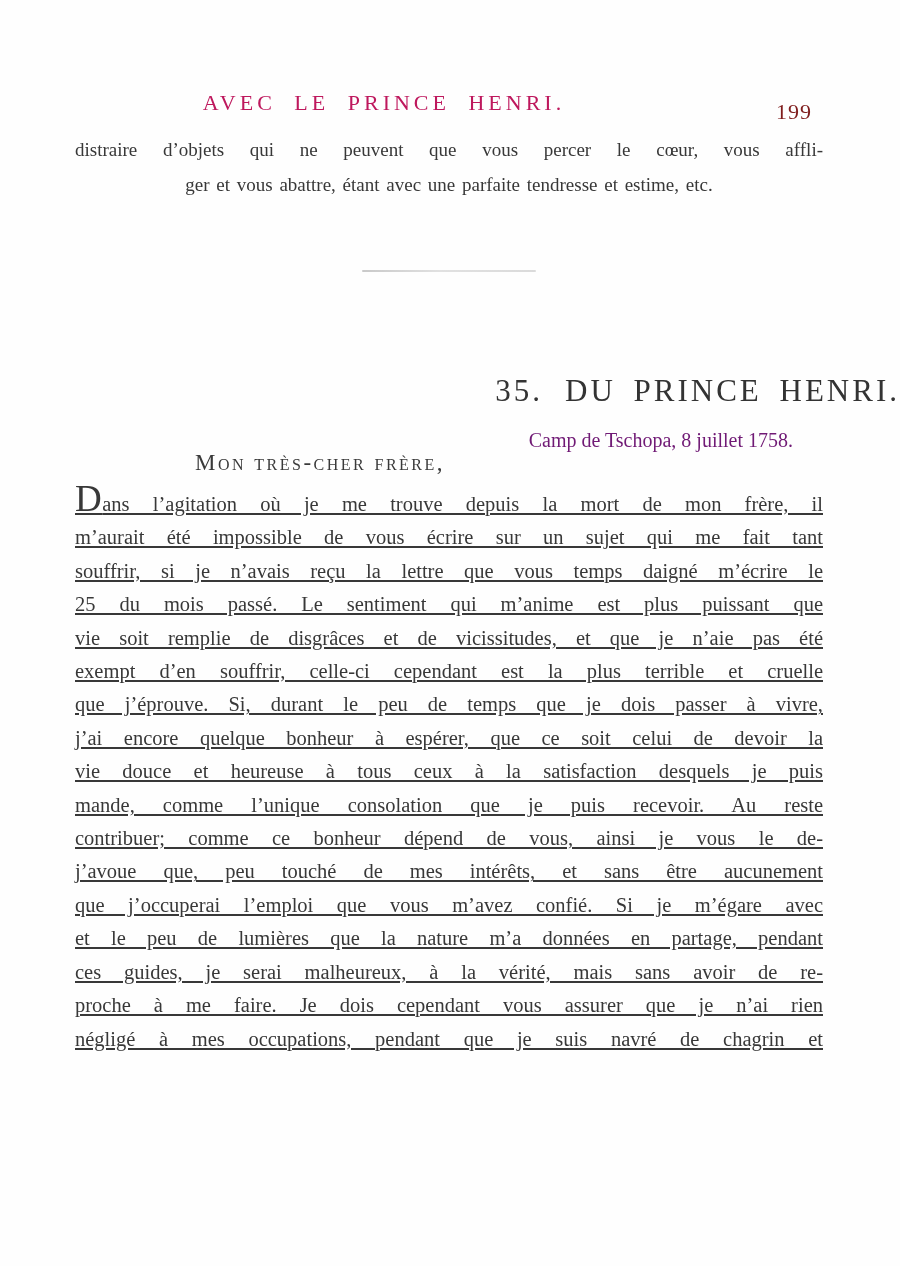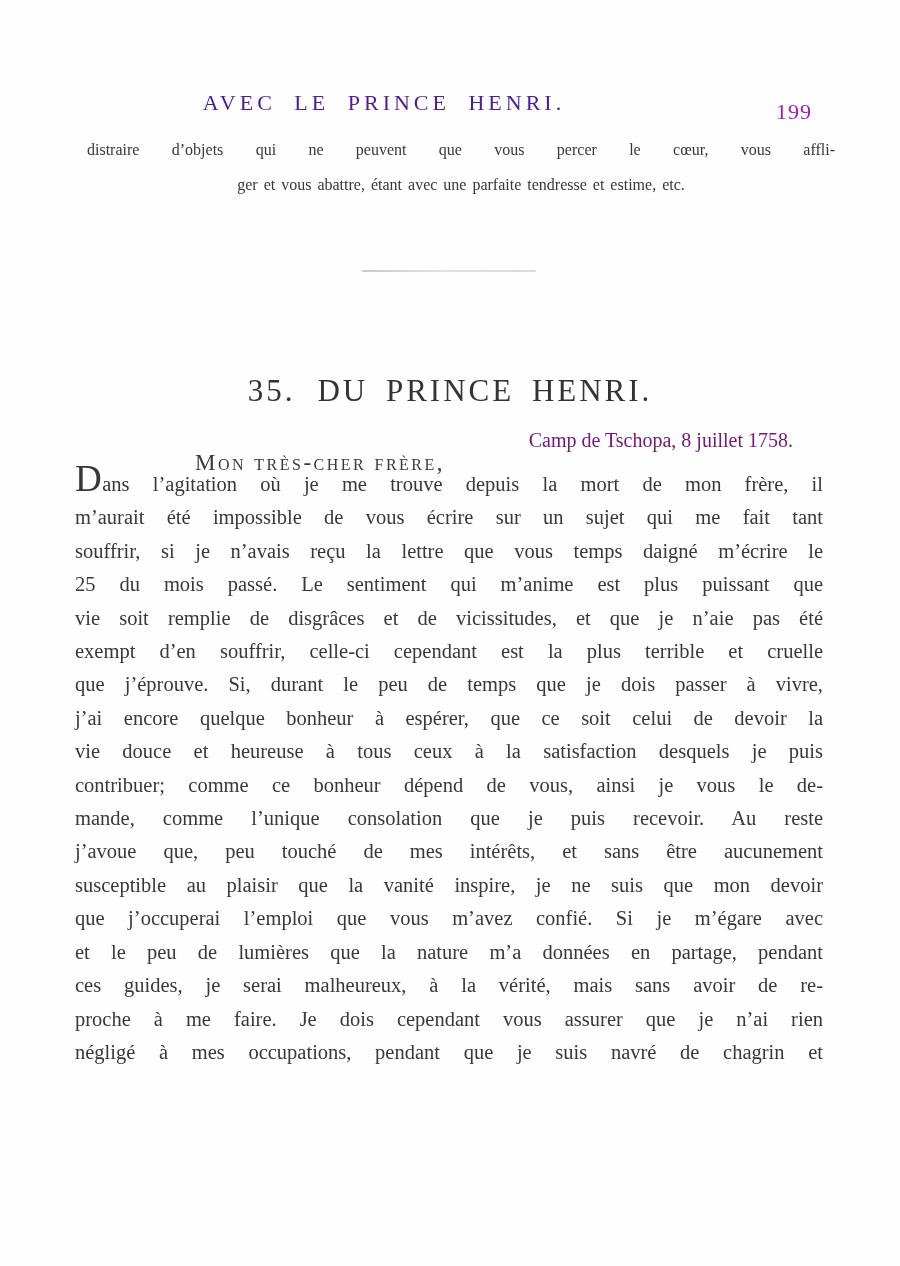--- a/index.html
+++ b/index.html
@@ -20,46 +20,45 @@
   
   .running-head {
     position: absolute;
     top: 90px;
     left: 0;
     width: 768px;
     text-align: center;
     font-size: 22px;
     letter-spacing: 4px;
     word-spacing: 9px;
-    color: #4c1d95;
+    color: #be185d;
   }
   .page-number {
     position: absolute;
     top: 99px;
     left: 776px;
     width: 60px;
     font-size: 22px;
     letter-spacing: 1px;
-    color: #a21caf;
+    color: #7f1d1d;
     font-feature-settings: "onum" 1;
   }
 
   
   .column {
     position: absolute;
     left: 75px;
     width: 748px;
   }
 
   .prev-letter {
     top: 132px;
-    font-size: 16px;
+    font-size: 19px;
     line-height: 35px;
     word-spacing: 2px;
-    margin-left: 12px;
   }
   .line-justified {
     text-align: justify;
     text-align-last: justify;
   }
   .line-plain {
     text-align: center;
   }
 
   .divider {
@@ -71,21 +70,21 @@
     background: linear-gradient(to right, #9e9e9e, #c9c9c9 45%, #bdbdbd);
     opacity: 0.55;
     border-radius: 1px;
   }
 
   .letter-heading {
     position: absolute;
     top: 373px;
     left: 0;
     width: 900px;
-    text-align: center;
+    text-align: right;
     font-size: 31px;
     letter-spacing: 3px;
     word-spacing: 7px;
     color: #333333;
   }
   .letter-heading .number {
     margin-right: 22px;
   }
 
   .dateline {
@@ -101,24 +100,25 @@
   .salutation {
     top: 450px;
     padding-left: 120px;
     font-size: 23px;
     font-variant: small-caps;
     letter-spacing: 2.5px;
     color: #3a3a3a;
   }
 
   .body-text {
-    top: 468px;
+    top: 488px;
     font-size: 20.5px;
     line-height: 33.4px;
     word-spacing: 1.5px;
+    text-decoration: underline;
   }
   .drop-initial {
     font-size: 37px;
     line-height: 0;
     vertical-align: baseline;
     letter-spacing: 0.5px;
   }
 </style>
 </head>
 <body>
@@ -146,24 +146,23 @@
   <div class="column body-text" style="position:absolute;">
     <div class="line-justified"><span class="drop-initial">D</span><span>ans l’agitation où je me trouve depuis la mort de mon frère, il</span></div>
     <div class="line-justified">m’aurait été impossible de vous écrire sur un sujet qui me fait tant</div>
     <div class="line-justified">souffrir, si je n’avais reçu la lettre que vous temps daigné m’écrire le</div>
     <div class="line-justified">25 du mois passé. Le sentiment qui m’anime est plus puissant que</div>
     <div class="line-justified">vie soit remplie de disgrâces et de vicissitudes, et que je n’aie pas été</div>
     <div class="line-justified">exempt d’en souffrir, celle-ci cependant est la plus terrible et cruelle</div>
     <div class="line-justified">que j’éprouve. Si, durant le peu de temps que je dois passer à vivre,</div>
     <div class="line-justified">j’ai encore quelque bonheur à espérer, que ce soit celui de devoir la</div>
     <div class="line-justified">vie douce et heureuse à tous ceux à la satisfaction desquels je puis</div>
+    <div class="line-justified">mande, comme l’unique consolation que je puis recevoir. Au reste</div>
     <div class="line-justified">contribuer; comme ce bonheur dépend de vous, ainsi je vous le de-</div>
-    <div class="line-justified">mande, comme l’unique consolation que je puis recevoir. Au reste</div>
     <div class="line-justified">j’avoue que, peu touché de mes intérêts, et sans être aucunement</div>
-    <div class="line-justified">susceptible au plaisir que la vanité inspire, je ne suis que mon devoir</div>
     <div class="line-justified">que j’occuperai l’emploi que vous m’avez confié. Si je m’égare avec</div>
     <div class="line-justified">et le peu de lumières que la nature m’a données en partage, pendant</div>
     <div class="line-justified">ces guides, je serai malheureux, à la vérité, mais sans avoir de re-</div>
     <div class="line-justified">proche à me faire. Je dois cependant vous assurer que je n’ai rien</div>
     <div class="line-justified">négligé à mes occupations, pendant que je suis navré de chagrin et</div>
   </div>
 
 </div>
 
 </body></html>

